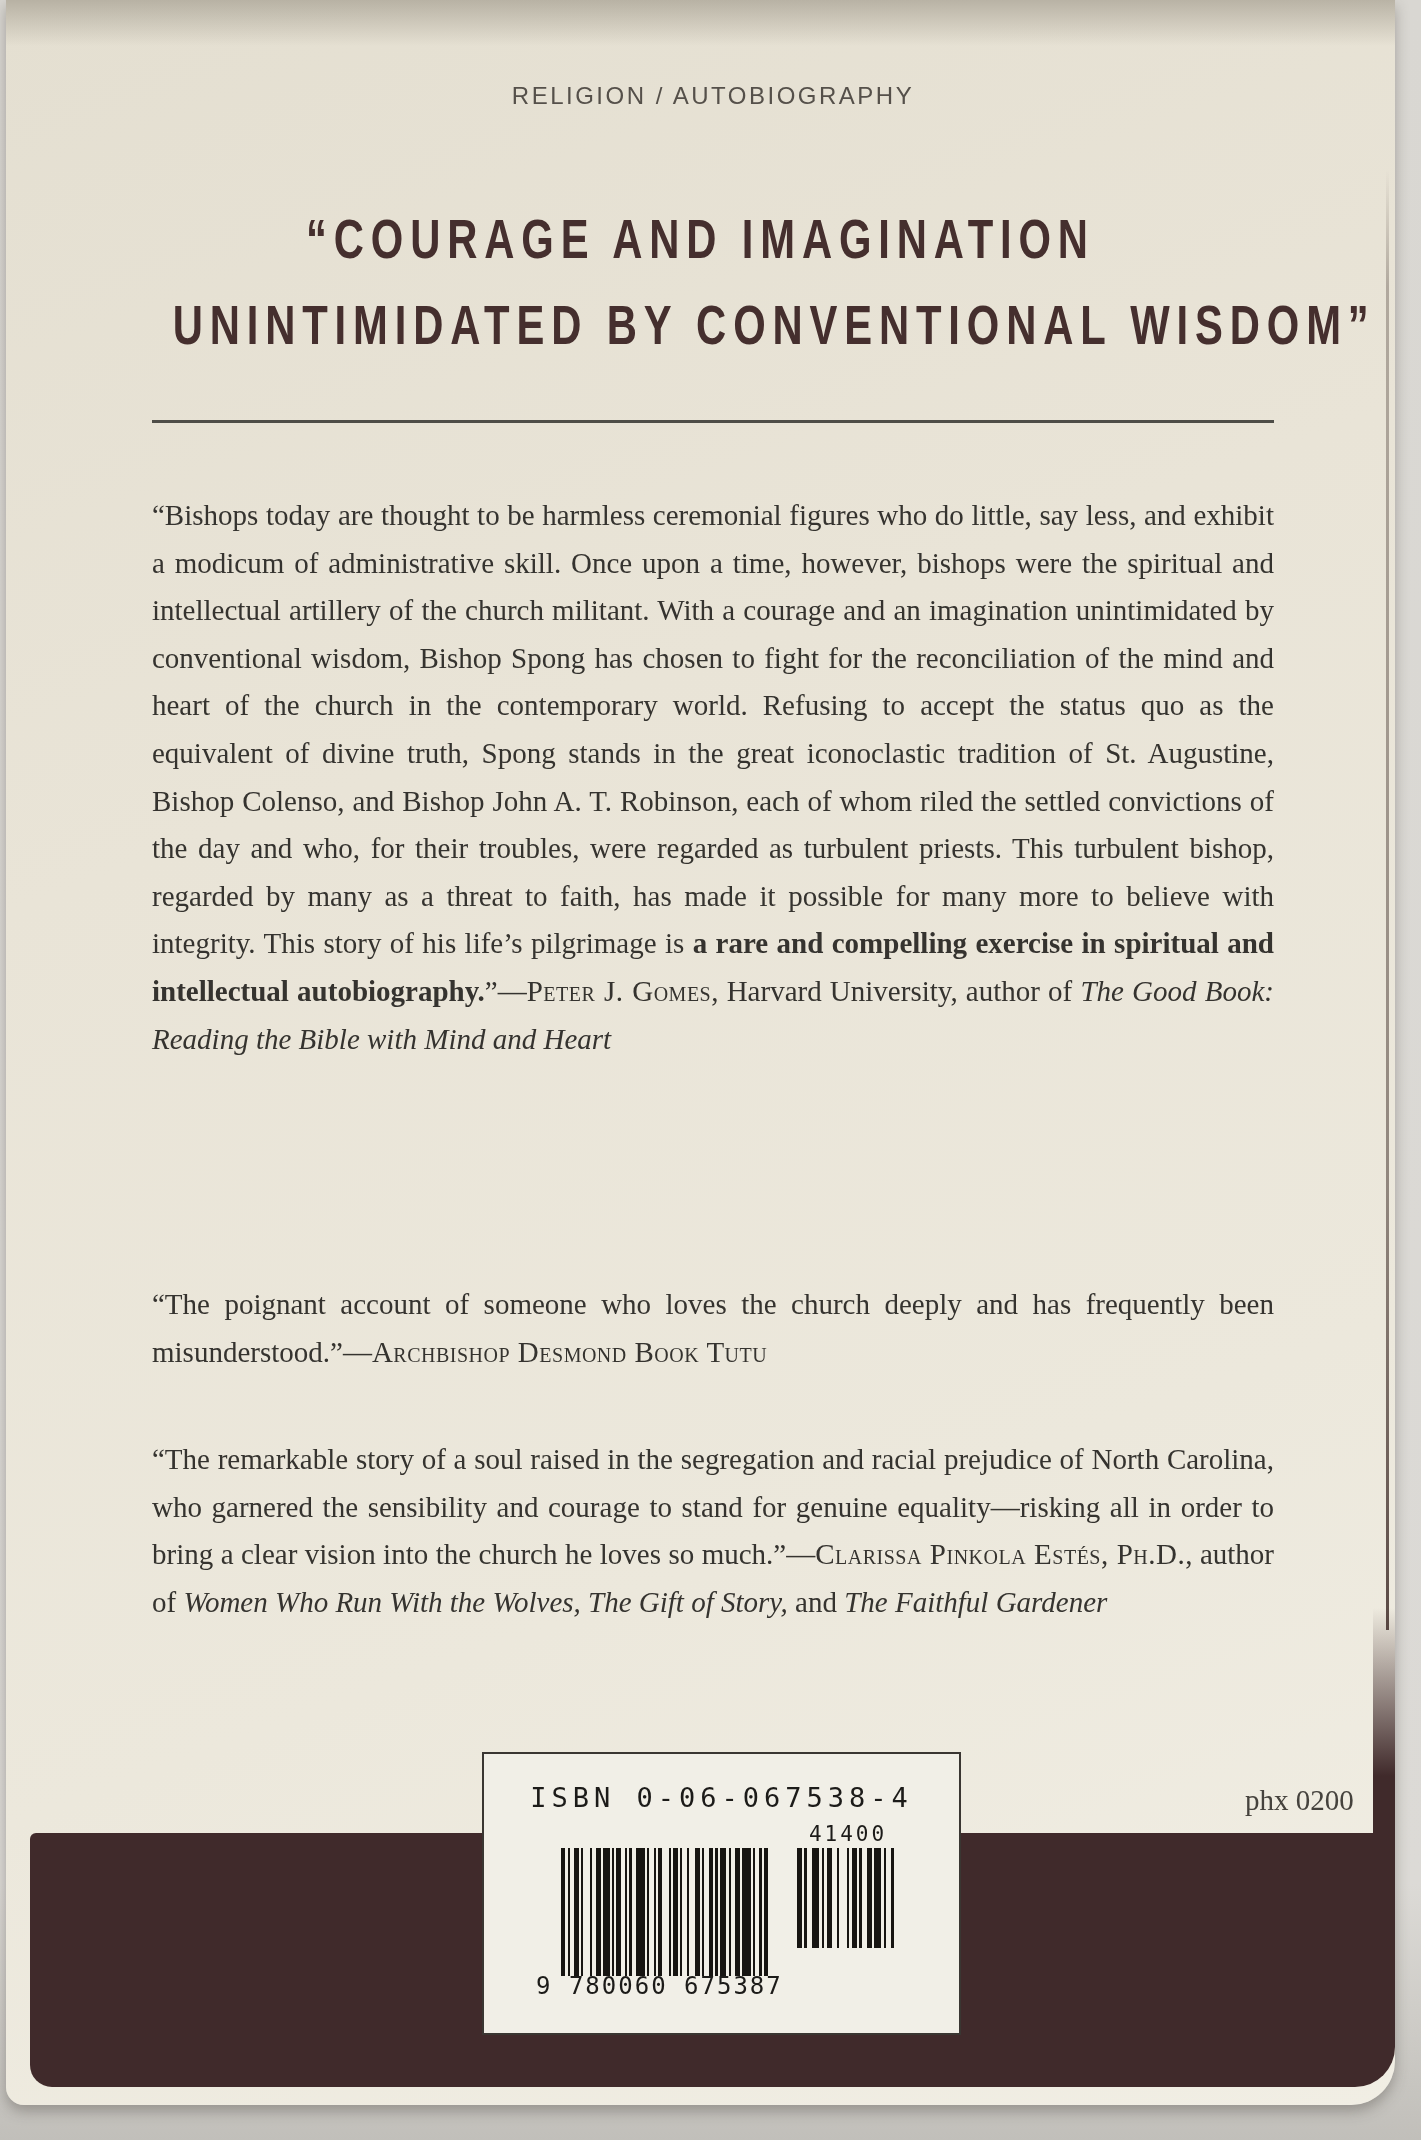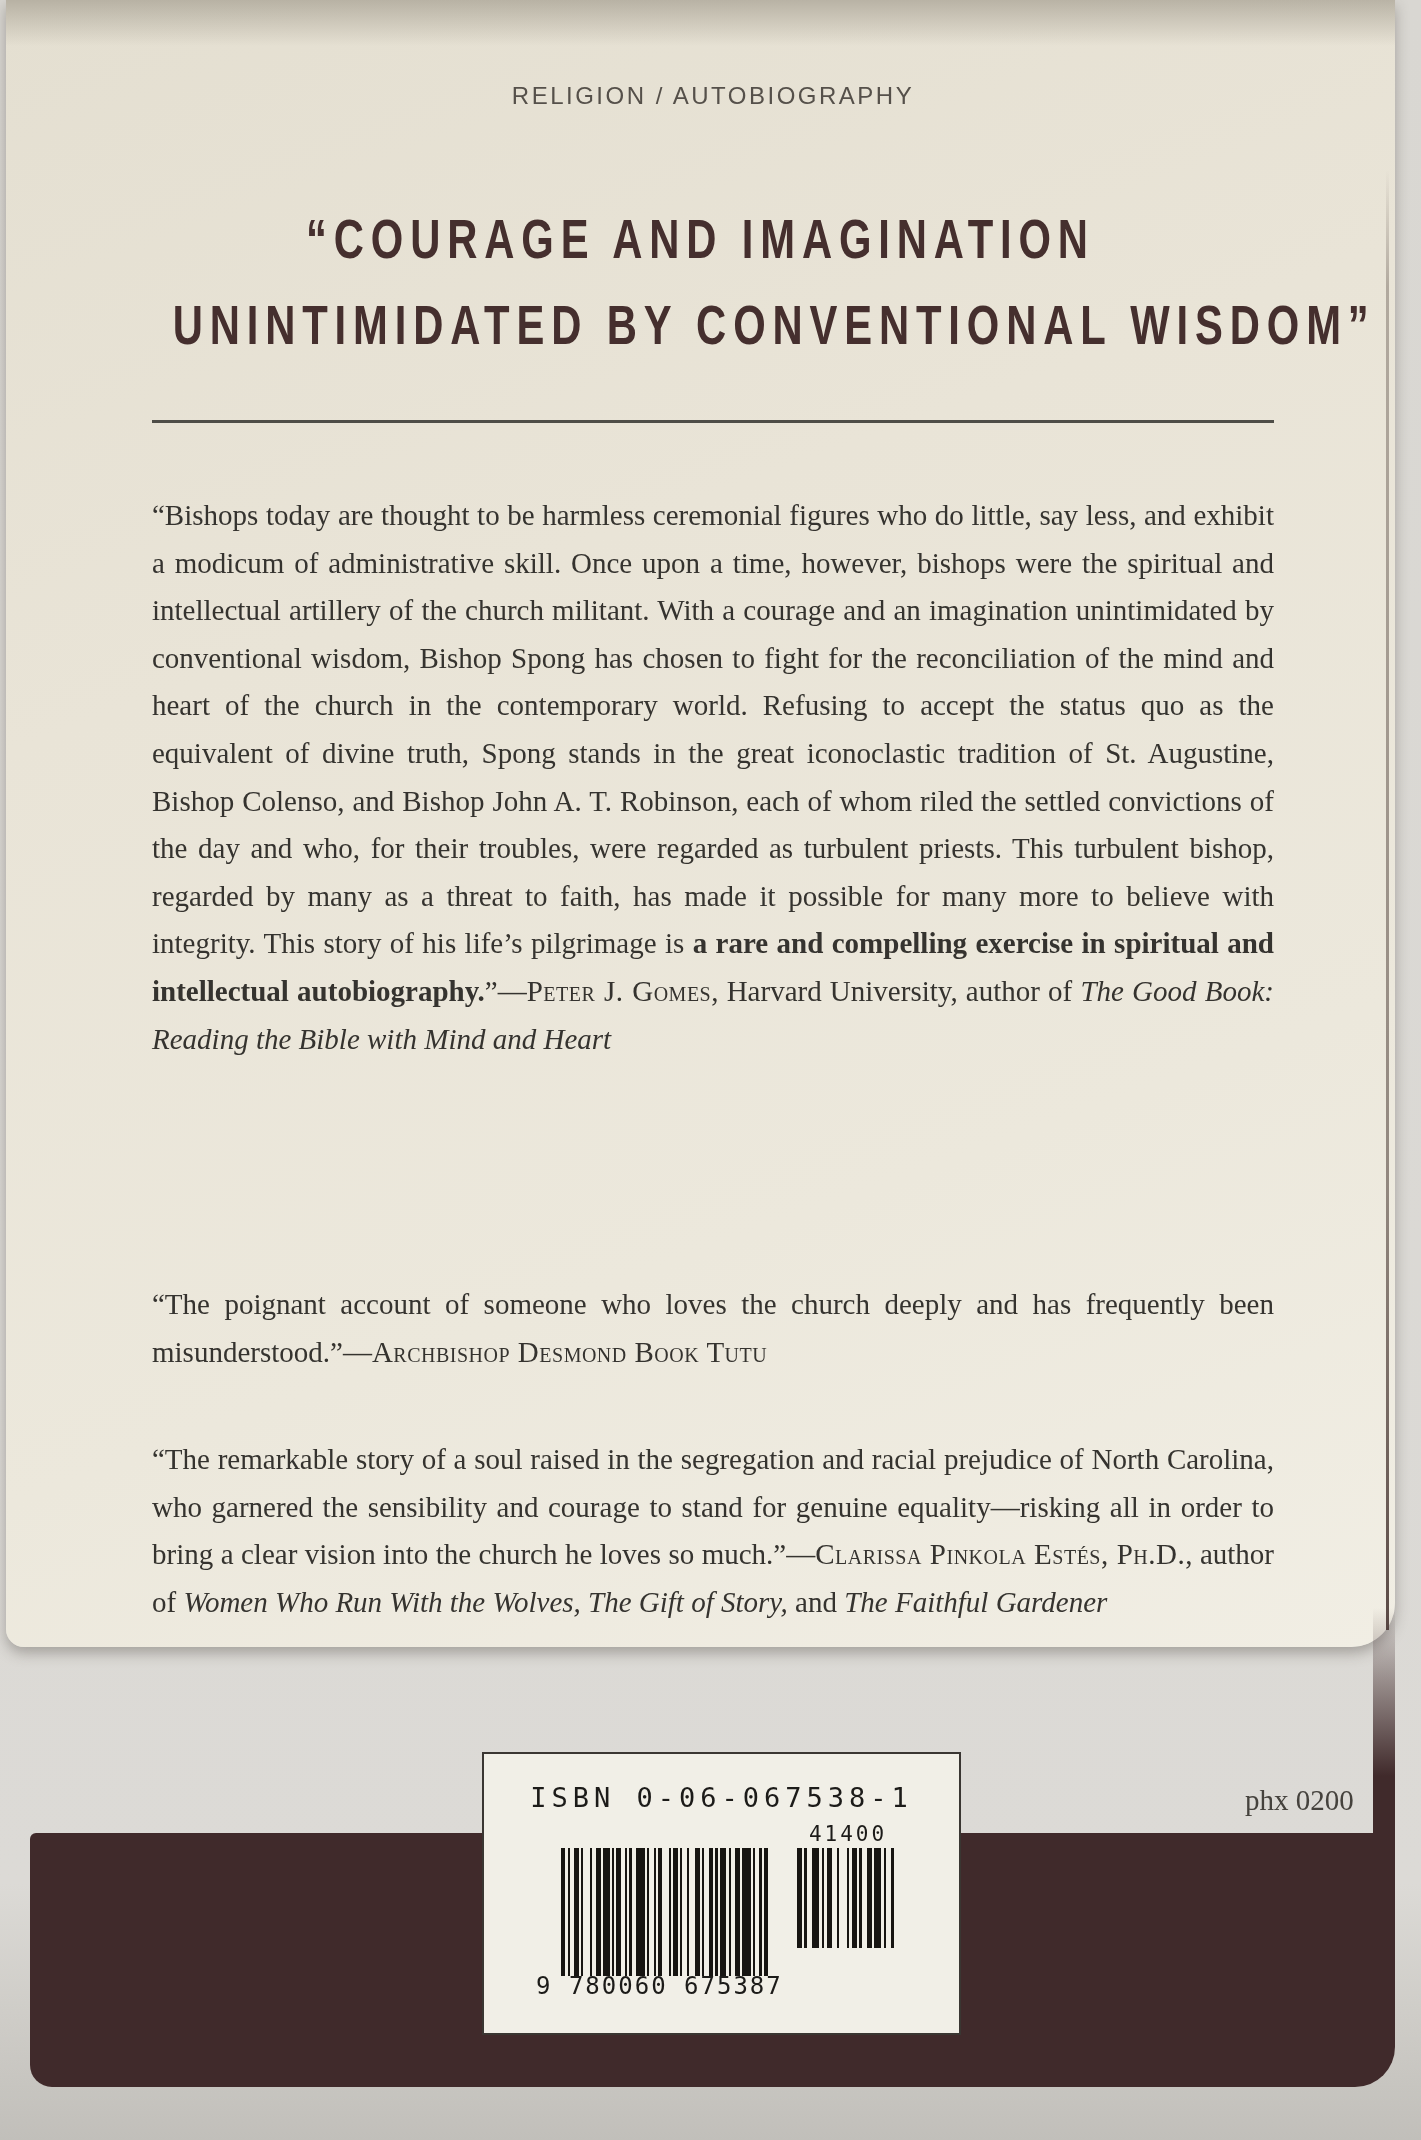--- a/index.html
+++ b/index.html
@@ -3,21 +3,21 @@
 <meta charset="utf-8">
 <style>
   html,body{margin:0;padding:0;background:#b9b7b2;}
   .photo{
     position:relative;width:1421px;height:2140px;overflow:hidden;
     background:linear-gradient(to bottom,#d9d7d2 0%,#dcdad6 88%,#cfcdc8 94%,#c1bfba 100%);
     font-family:"Liberation Serif","DejaVu Serif",serif;
   }
   
   .cover{
-    position:absolute;left:6px;top:0;width:1389px;height:1647px;
+    position:absolute;left:6px;top:0;width:1389px;height:2105px;
     background:
       linear-gradient(160deg,#e4dfd1 0%,#e9e4d7 35%,#ece8dc 70%,#f1eee4 100%);
     border-radius:0 0 44px 18px;
     box-shadow:0 6px 14px rgba(60,55,50,.35);
   }
   .top-shade{
     position:absolute;top:0;left:0;right:0;height:46px;
     background:linear-gradient(to bottom,rgba(135,128,114,.48),rgba(135,128,114,0));
     border-radius:0;
   }
@@ -117,21 +117,21 @@
     <div class="copy b1"><span class="seg-normal">“Bishops today are thought to be harmless ceremonial figures who do little, say less, and exhibit a modicum of administrative skill. Once upon a time, however, bishops were the spiritual and intellectual artillery of the church militant. With a courage and an imagination unintimidated by conventional wisdom, Bishop Spong has chosen to fight for the reconciliation of the mind and heart of the church in the contemporary world. Refusing to accept the status quo as the equivalent of divine truth, Spong stands in the great iconoclastic tradition of St. Augustine, Bishop Colenso, and Bishop John A. T. Robinson, each of whom riled the settled convictions of the day and who, for their troubles, were regarded as turbulent priests. This turbulent bishop, regarded by many as a threat to faith, has made it possible for many more to believe with integrity. This story of his life’s pilgrimage is </span><span class="seg-bold">a rare and compelling exercise in spiritual and intellectual autobiography.</span><span class="seg-normal">”—</span><span class="seg-smallcaps">Peter J. Gomes</span><span class="seg-normal">, Harvard University, author of </span><span class="seg-italic">The Good Book: Reading the Bible with Mind and Heart</span></div>
 
     <div class="copy b2"><span class="seg-normal">“The poignant account of someone who loves the church deeply and has frequently been misunderstood.”—</span><span class="seg-smallcaps">Archbishop Desmond Book Tutu</span></div>
 
     <div class="copy b3"><span class="seg-normal">“The remarkable story of a soul raised in the segregation and racial prejudice of North Carolina, who garnered the sensibility and courage to stand for genuine equality—risking all in order to bring a clear vision into the church he loves so much.”—</span><span class="seg-smallcaps">Clarissa Pinkola Estés, Ph.D.</span><span class="seg-normal">, author of </span><span class="seg-italic">Women Who Run With the Wolves, The Gift of Story,</span><span class="seg-normal"> and </span><span class="seg-italic">The Faithful Gardener</span></div>
 
     <div class="band-right-column"></div>
     <div class="band"></div>
 
     <div class="barcode-panel">
-      <div class="isbn-label">ISBN 0-06-067538-1</div>
+      <div class="isbn-label">ISBN 0-06-067538-4</div>
       <div class="price-code">41400</div>
       <div class="bars bars-main">
           <span class="bar" style="width: 4.41667px;"></span>
           <span class="gap" style="width: 2.20833px;"></span>
           <span class="bar" style="width: 2.20833px;"></span>
           <span class="gap" style="width: 4.41667px;"></span>
           <span class="bar" style="width: 4.41667px;"></span>
           <span class="gap" style="width: 2.20833px;"></span>
           <span class="bar" style="width: 2.20833px;"></span>
           <span class="gap" style="width: 6.625px;"></span>

